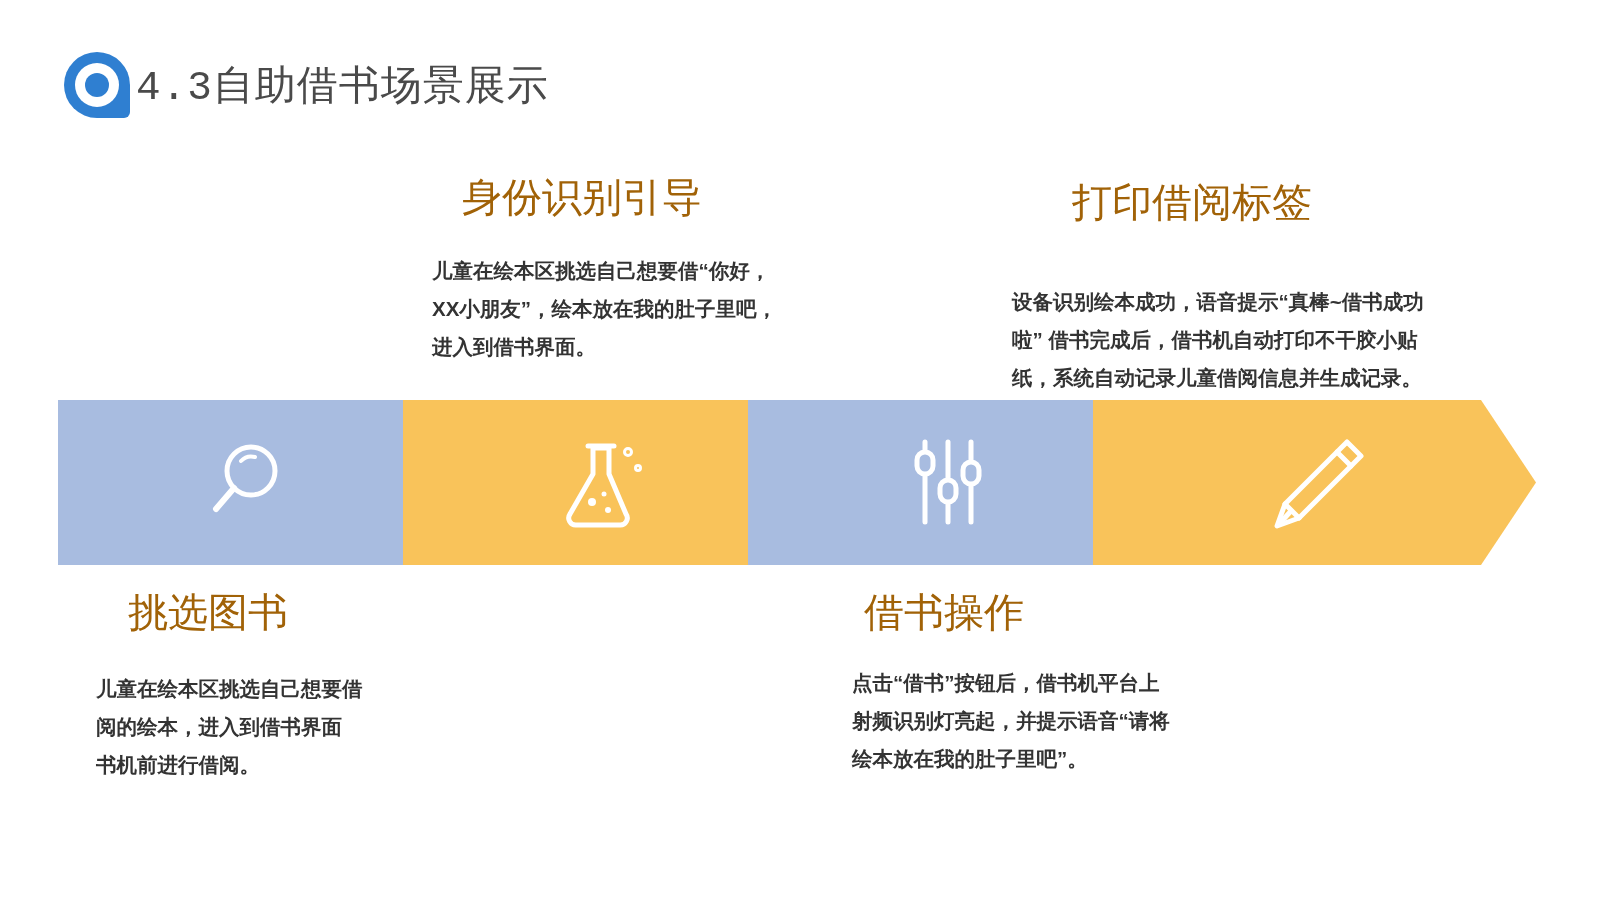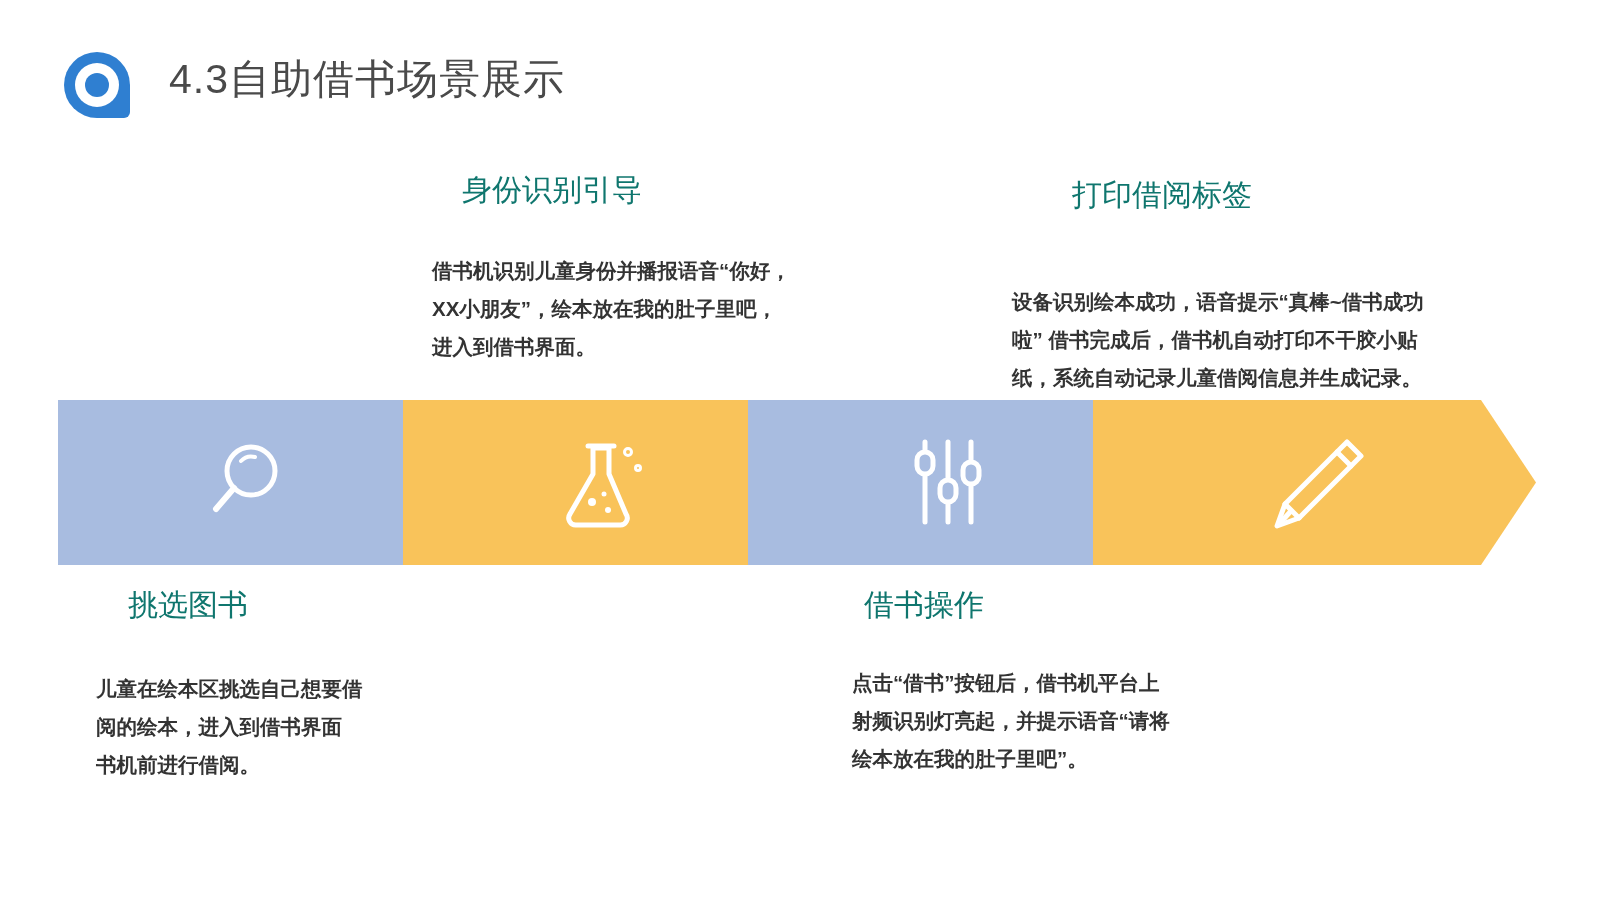--- a/index.html
+++ b/index.html
@@ -14,21 +14,23 @@
     overflow: hidden;
     position: relative;
   }
 
   
   .header {
     position: absolute;
     top: 52px;
     left: 64px;
     display: flex;
-    gap: 39px;
+    align-items: center;
+    gap: 6px;
+    font-family: Liberation Mono, monospace;
   }
   .logo-mark {
     width: 66px;
     height: 66px;
     position: relative;
     flex: 0 0 auto;
   }
   .logo-mark .shape {
     position: absolute;
     inset: 0;
@@ -83,22 +85,22 @@
   }
   .chev .bg {
     position: absolute;
     inset: 0;
     z-index: 1;
   }
 
   
   .step-head {
     position: absolute;
-    font-size: 30px;
-    color: #0f766e;
+    font-size: 40px;
+    color: #a16207;
     white-space: nowrap;
   }
   .step-body {
     position: absolute;
     font-size: 20.5px;
     line-height: 1.85;
     color: #333333;
     font-weight: 600;
   }
   .step-body p { margin: 0; white-space: nowrap; }
@@ -183,21 +185,21 @@
         <line x1="82" y1="24" x2="96" y2="38"></line>
         <line x1="30" y1="76" x2="44" y2="90"></line>
         <line x1="36" y1="83" x2="26" y2="94"></line>
       </g>
     </svg>
   </div>
 </div>
 
 <div class="step-head" id="head-2">身份识别引导</div>
 <div class="step-body" id="body-2">
-  <p>借书机识别儿童身份并播报语音“你好，</p>
+  <p>儿童在绘本区挑选自己想要借“你好，</p>
   <p>XX小朋友”，绘本放在我的肚子里吧，</p>
   <p>进入到借书界面。</p>
 </div>
 
 <div class="step-head" id="head-4">打印借阅标签</div>
 <div class="step-body" id="body-4">
   <p>设备识别绘本成功，语音提示“真棒~借书成功</p>
   <p>啦” 借书完成后，借书机自动打印不干胶小贴</p>
   <p>纸，系统自动记录儿童借阅信息并生成记录。</p>
 </div>

